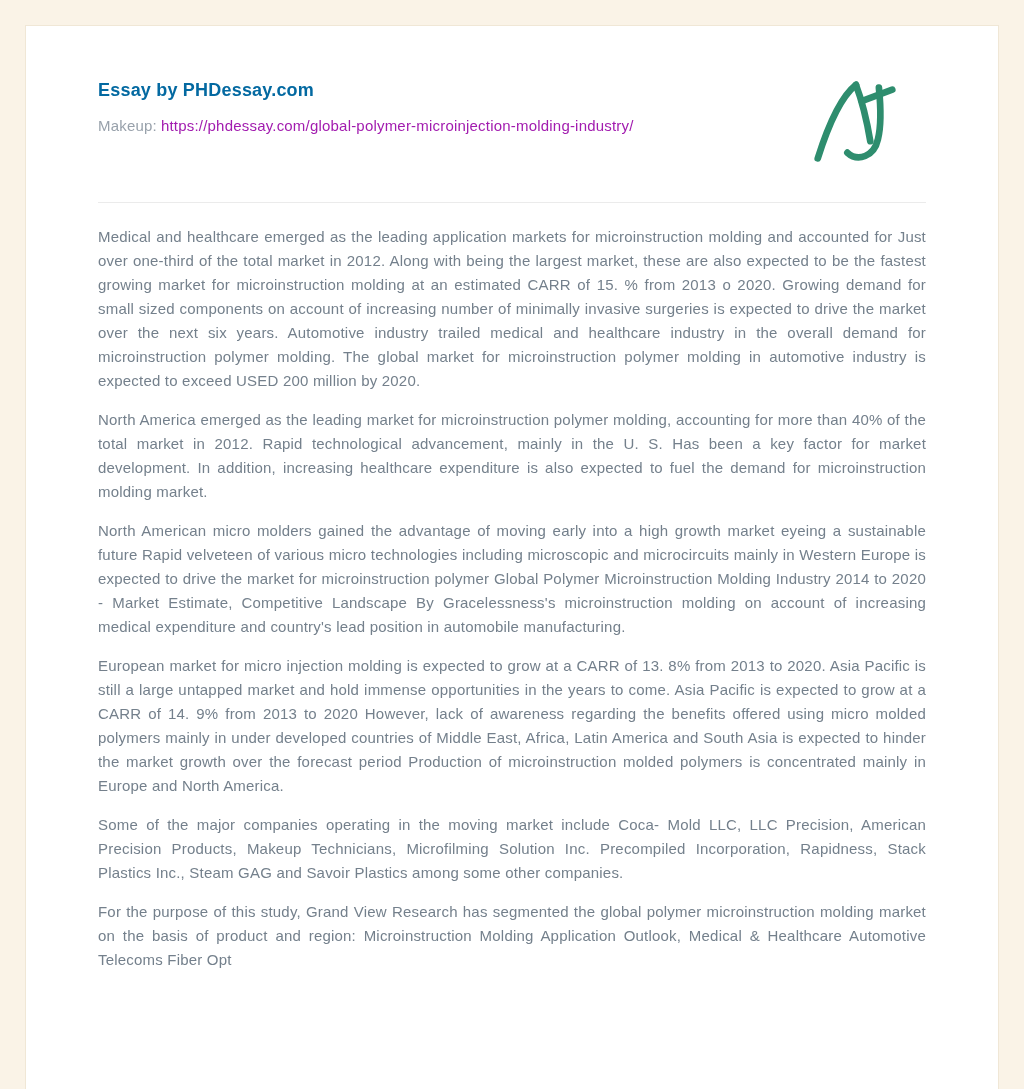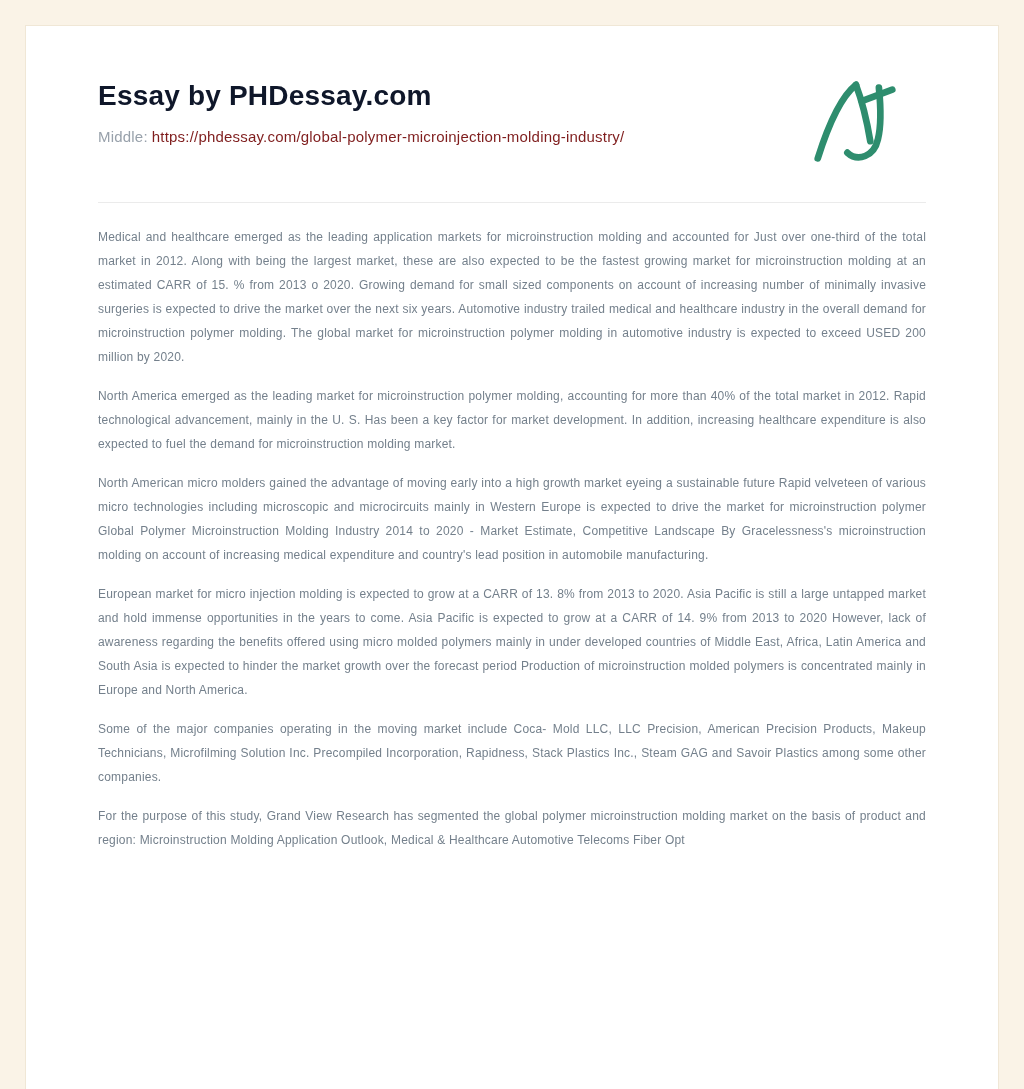--- a/index.html
+++ b/index.html
@@ -21,33 +21,33 @@
     width: 974px;
     min-height: 1100px;
     padding: 54px 72px 60px 72px;
   }
   .header {
     display: flex;
     justify-content: space-between;
     align-items: flex-start;
   }
   .brand {
-    font-size: 28px;
+    font-size: 18px;
     font-weight: bold;
-    color: #0f172a;
+    color: #0369a1;
     letter-spacing: 0.2px;
   }
   .source-line {
     margin-top: 16px;
     font-size: 15px;
     color: #98a1ab;
     letter-spacing: 0.2px;
   }
   .source-line a {
-    color: #7f1d1d;
+    color: #a21caf;
     text-decoration: none;
     margin-left: 4px;
   }
   .logo {
     width: 86px;
     height: 86px;
     flex: 0 0 auto;
     margin-top: -4px;
     margin-right: 28px;
   }
@@ -61,39 +61,39 @@
     font-size: 29px;
     font-weight: bold;
     color: #2e3d4e;
     letter-spacing: 0.2px;
     line-height: 1.25;
   }
   .content {
     margin-top: 22px;
   }
   .content p {
-    font-size: 12px;
+    font-size: 15px;
     line-height: 24px;
     color: #74808c;
     letter-spacing: 0.2px;
     text-align: justify;
     margin-bottom: 15px;
   }
 </style>
 </head>
 <body>
 
 <div class="page">
   <div class="card">
 
     <div class="header">
       <div class="header-left">
         <div class="brand">Essay by PHDessay.com</div>
         <div class="source-line">
-          <span>Middle:</span><a href="#">https://phdessay.com/global-polymer-microinjection-molding-industry/</a>
+          <span>Makeup:</span><a href="#">https://phdessay.com/global-polymer-microinjection-molding-industry/</a>
         </div>
       </div>
       <div class="logo">
         <svg viewBox="0 0 90 96" width="86" height="96" aria-hidden="true">
           <g fill="none" stroke="#2e8d6e" stroke-width="7" stroke-linecap="round">
             <path d="M6 84 C18 46 32 18 46 7"></path>
             <path d="M46 7 C54 28 58 48 61 66"></path>
             <path d="M70 10 C72 30 73 48 69 64 C65 82 48 88 37 78"></path>
             <path d="M52 24 L84 12"></path>
           </g>

